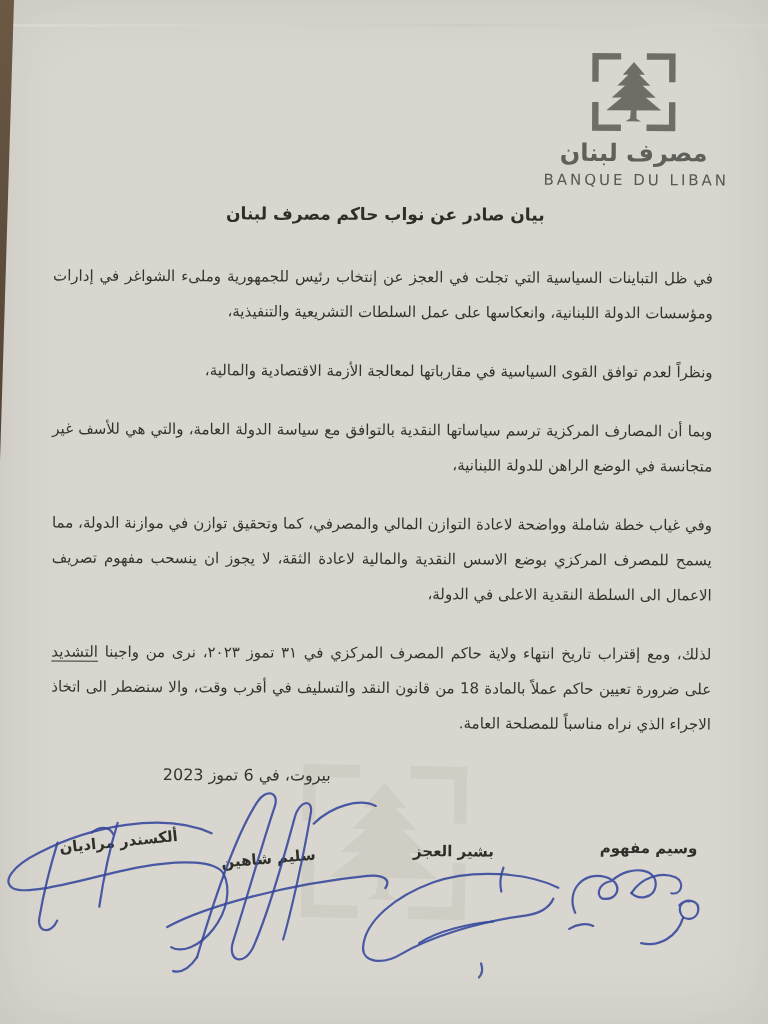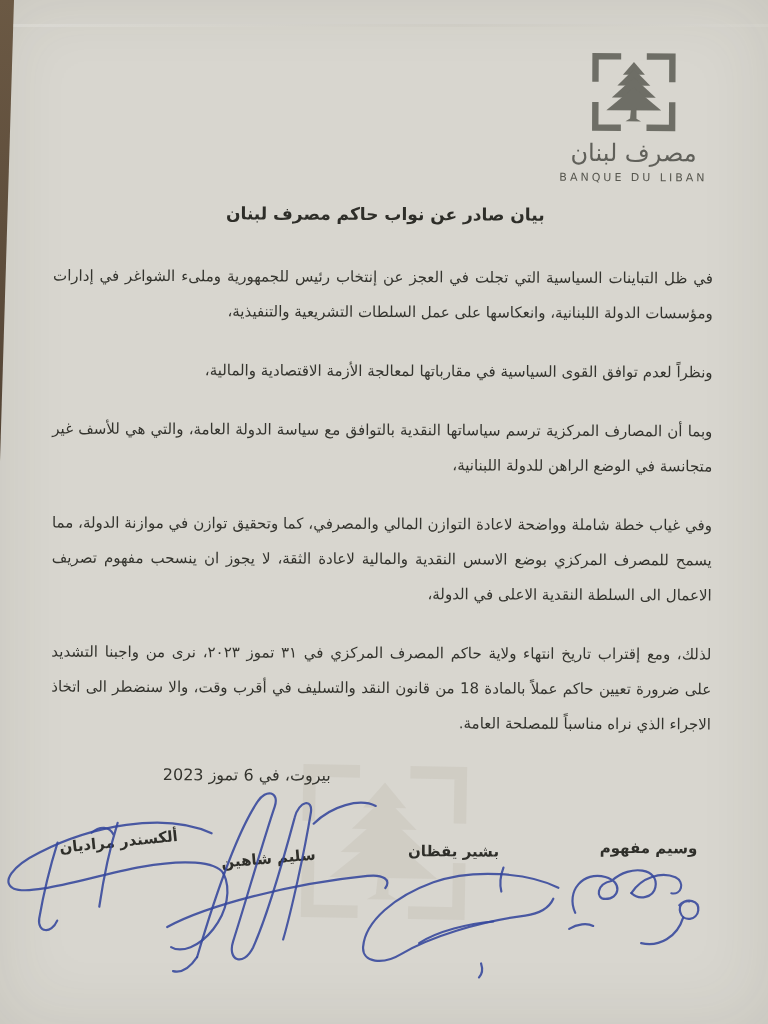--- a/index.html
+++ b/index.html
@@ -13,30 +13,30 @@
          background-color:#d8d6cf;
          box-shadow:inset 0 0 70px rgba(60,55,40,.10);}
   .crease{position:absolute;top:24px;left:0;width:100%;height:3px;
           background:linear-gradient(90deg,rgba(255,255,255,.30),rgba(120,110,90,.08) 60%,rgba(255,255,255,.12));
           opacity:.6;}
   .content{position:absolute;inset:0;transform:rotate(.25deg);color:#35352f;}
 
   
   .letterhead{position:absolute;top:48px;right:46px;width:180px;text-align:center;}
   .logo-svg{display:block;margin:0 auto;}
-  .logo-ar{font-size:24px;font-weight:normal;color:#60605a;margin-top:4px;direction:rtl;}
-  .logo-fr{font-size:11px;letter-spacing:3px;color:#57574f;margin-top:4px;white-space:nowrap;}
+  .logo-ar{font-size:24px;font-weight:bold;color:#60605a;margin-top:4px;direction:rtl;}
+  .logo-fr{font-size:15px;letter-spacing:3px;color:#57574f;margin-top:4px;white-space:nowrap;}
 
   .title{position:absolute;top:204px;left:0;right:0;margin:0;text-align:center;
          direction:rtl;font-size:17px;font-weight:bold;color:#2e2e29;}
 
   .body{position:absolute;top:260px;right:56px;left:52px;direction:rtl;
         text-align:justify;font-size:15px;line-height:35px;color:#34342e;}
   .body p{margin:0 0 24px 0;}
-  .u{text-underline-offset:4px;}
+  .u{text-decoration:underline;text-underline-offset:4px;}
 
   .dateline{position:absolute;top:766px;left:0;right:0;direction:rtl;text-align:right;
             padding-right:436px;font-size:16px;color:#34342e;}
 
   .signatures{position:absolute;top:800px;left:0;width:768px;height:224px;}
   .sig-name{position:absolute;direction:rtl;text-align:center;font-size:15px;
             font-weight:bold;color:#2f2f2a;z-index:1;}
   .sig-ink{position:absolute;z-index:2;}
   .sig-ink path{fill:none;stroke:#34479c;stroke-width:2.2;stroke-linecap:round;
                 stroke-linejoin:round;opacity:.88;}
@@ -96,21 +96,21 @@
         <p>وبما أن المصارف المركزية ترسم سياساتها النقدية بالتوافق مع سياسة الدولة العامة، والتي هي للأسف غير متجانسة في الوضع الراهن للدولة اللبنانية،</p>
         <p>وفي غياب خطة شاملة وواضحة لاعادة التوازن المالي والمصرفي، كما وتحقيق توازن في موازنة الدولة، مما يسمح للمصرف المركزي بوضع الاسس النقدية والمالية لاعادة الثقة، لا يجوز ان ينسحب مفهوم تصريف الاعمال الى السلطة النقدية الاعلى في الدولة،</p>
         <p><span>لذلك، ومع إقتراب تاريخ انتهاء ولاية حاكم المصرف المركزي في ٣١ تموز ٢٠٢٣، نرى من واجبنا </span><span class="u">التشديد</span><span> على ضرورة تعيين حاكم عملاً بالمادة 18 من قانون النقد والتسليف في أقرب وقت، والا سنضطر الى اتخاذ الاجراء الذي نراه مناسباً للمصلحة العامة.</span></p>
       </div>
 
       <div class="dateline">بيروت، في 6 تموز 2023</div>
 
       <div class="signatures">
 
         <div class="sig-name" style="left:570px;top:38px;width:160px;">وسيم مفهوم</div>
-        <div class="sig-name" style="left:380px;top:42px;width:150px;">بشير يقظان</div>
+        <div class="sig-name" style="left:380px;top:42px;width:150px;">بشير العجز</div>
         <div class="sig-name" style="left:195px;top:50px;width:150px;transform:rotate(-5deg);">سليم شاهين</div>
         <div class="sig-name" style="left:28px;top:34px;width:184px;transform:rotate(-6deg);">ألكسندر مراديان</div>
 
         <svg class="sig-ink" style="left:563px;top:52px;" width="180" height="120" viewBox="0 0 180 120">
           <path d="M14,60 C4,38 22,18 44,24 C62,29 58,46 44,46 C34,46 35,31 50,28 C70,10 98,16 94,34 C92,44 78,48 70,40"></path>
           <path d="M70,40 C80,24 100,18 114,24 C124,29 120,42 110,40"></path>
           <path d="M118,52 C126,44 138,47 137,57 C136,67 122,69 119,59 C117,52 122,47 128,48"></path>
           <path d="M122,64 C116,84 98,94 80,90"></path>
           <path d="M8,76 C16,71 26,70 32,73"></path>
         </svg>

